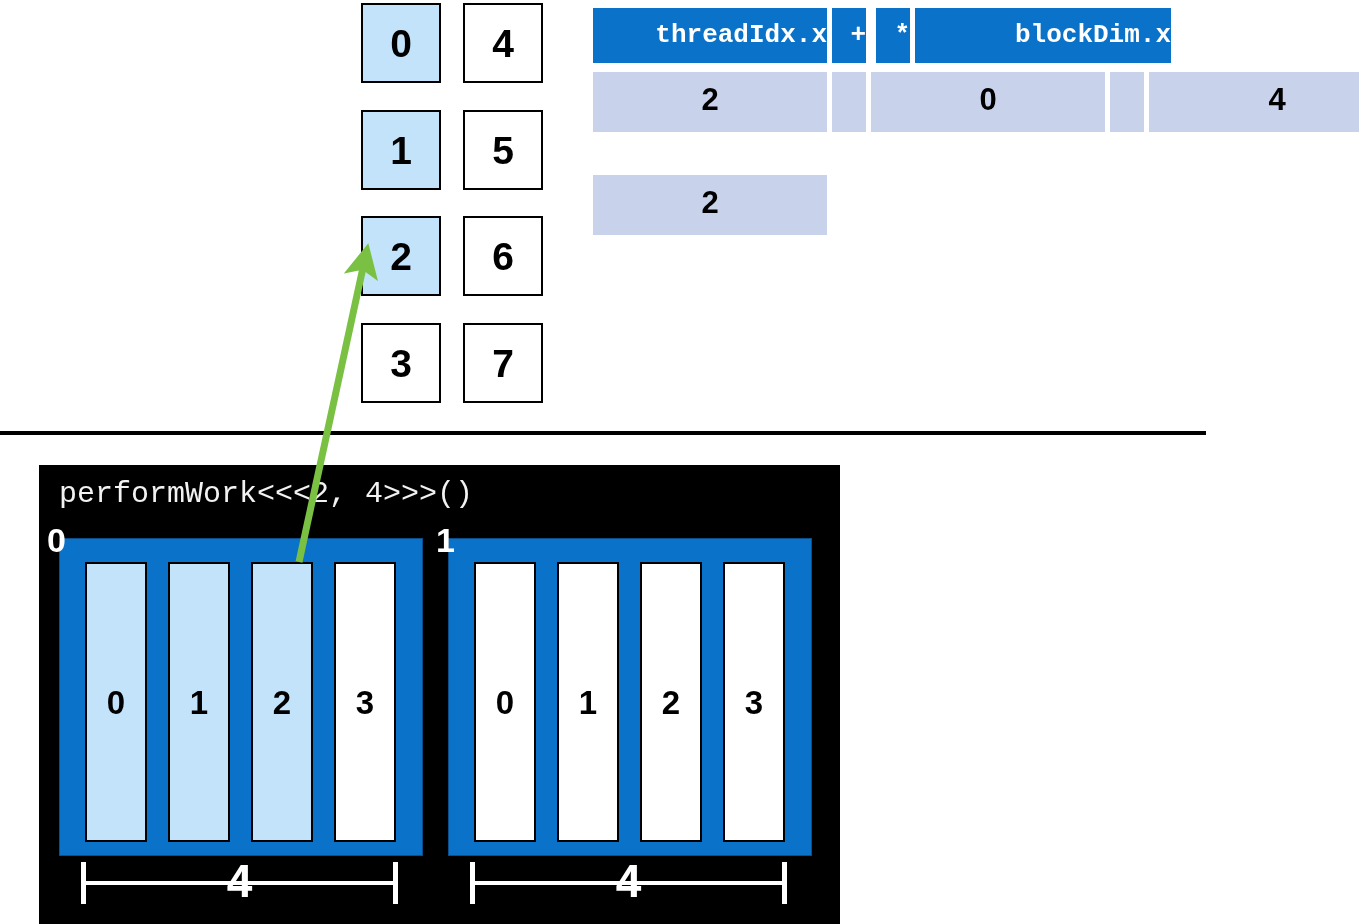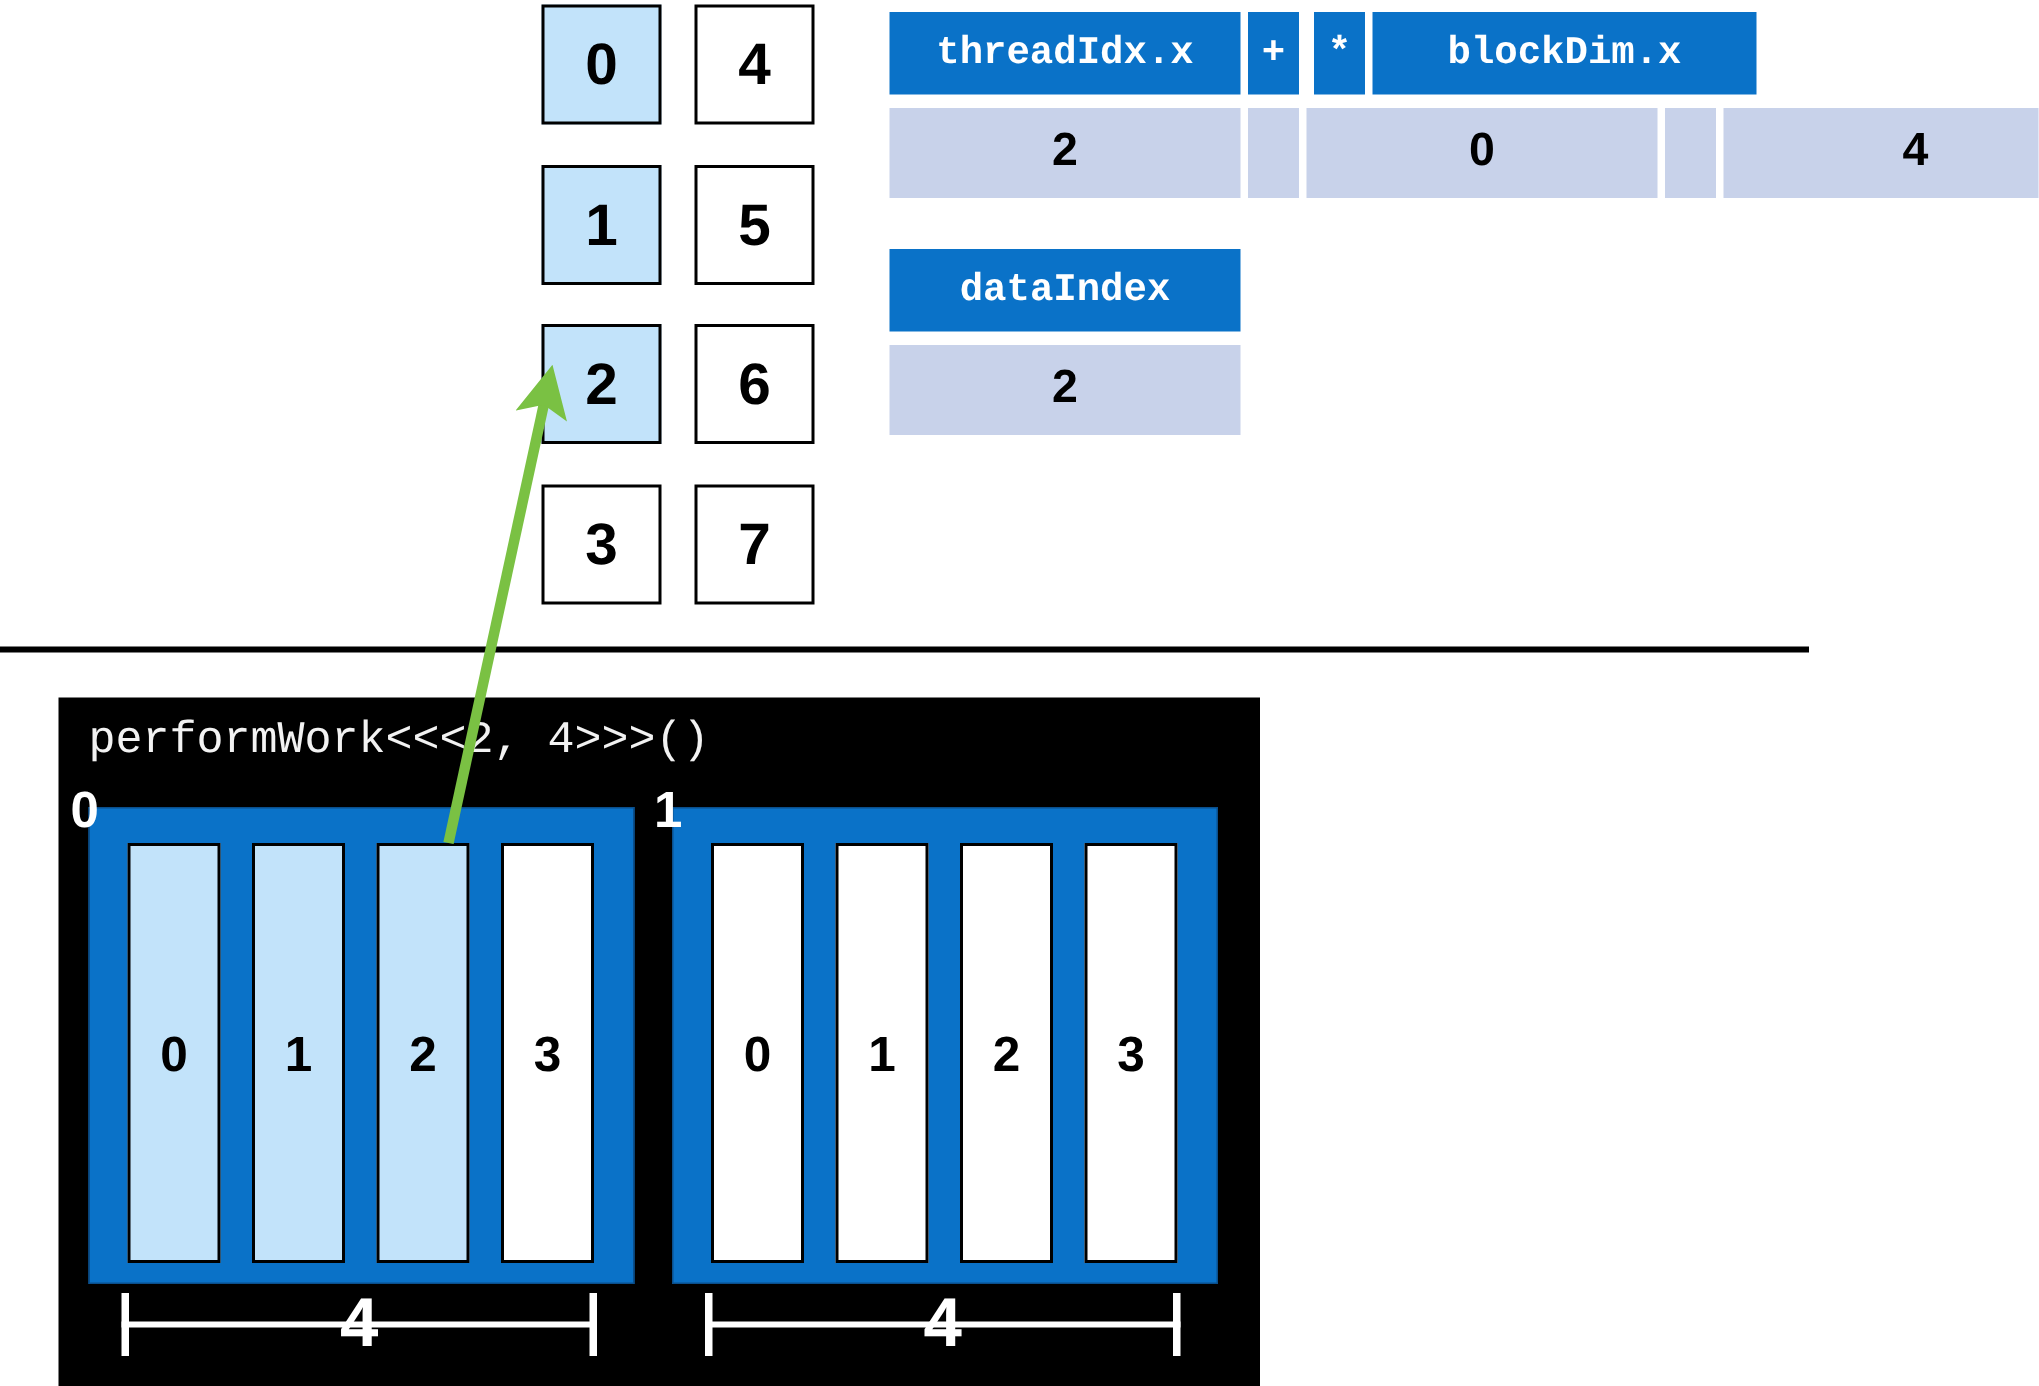--- a/index.html
+++ b/index.html
@@ -27,21 +27,21 @@
   .dcell.hl{background:#c2e3fa;}
 
   
   .ftable{position:absolute;left:593px;top:8px;}
   .frow{display:flex;}
   .frow + .frow{margin-top:9px;}
   .fhead{
     background:#0a72c8;color:#ffffff;
     font-family:"Liberation Mono", monospace;
     font-size:26px;font-weight:bold;
-    height:55px;line-height:55px;text-align:center;
+    height:55px;line-height:55px;text-align:right;
     white-space:nowrap;
   }
   .fval{
     background:#c8d2ea;color:#000000;
     font-family:"Liberation Sans", sans-serif;
     font-size:31px;font-weight:bold;
     height:60px;line-height:56px;text-align:center;
   }
   .w-op{width:34px;}
   .w-term{width:234px;}
@@ -146,21 +146,20 @@
       <div class="gap"></div>
       <div class="fval w-term">0</div>
       <div class="gap"></div>
       <div class="fval w-op"></div>
       <div class="gap"></div>
       <div class="fval w-blockdim">4</div>
     </div>
   </div>
 
   <div class="dtable">
-    <div class="dhead">dataIndex</div>
     <div class="dval">2</div>
   </div>
 
   <div class="divider"></div>
 
   <div class="panel">
 
     <div class="codeline">performWork&lt;&lt;&lt;2, 4&gt;&gt;&gt;()</div>
 
     <div class="blockwrap" style="left:0px;top:0px;">

